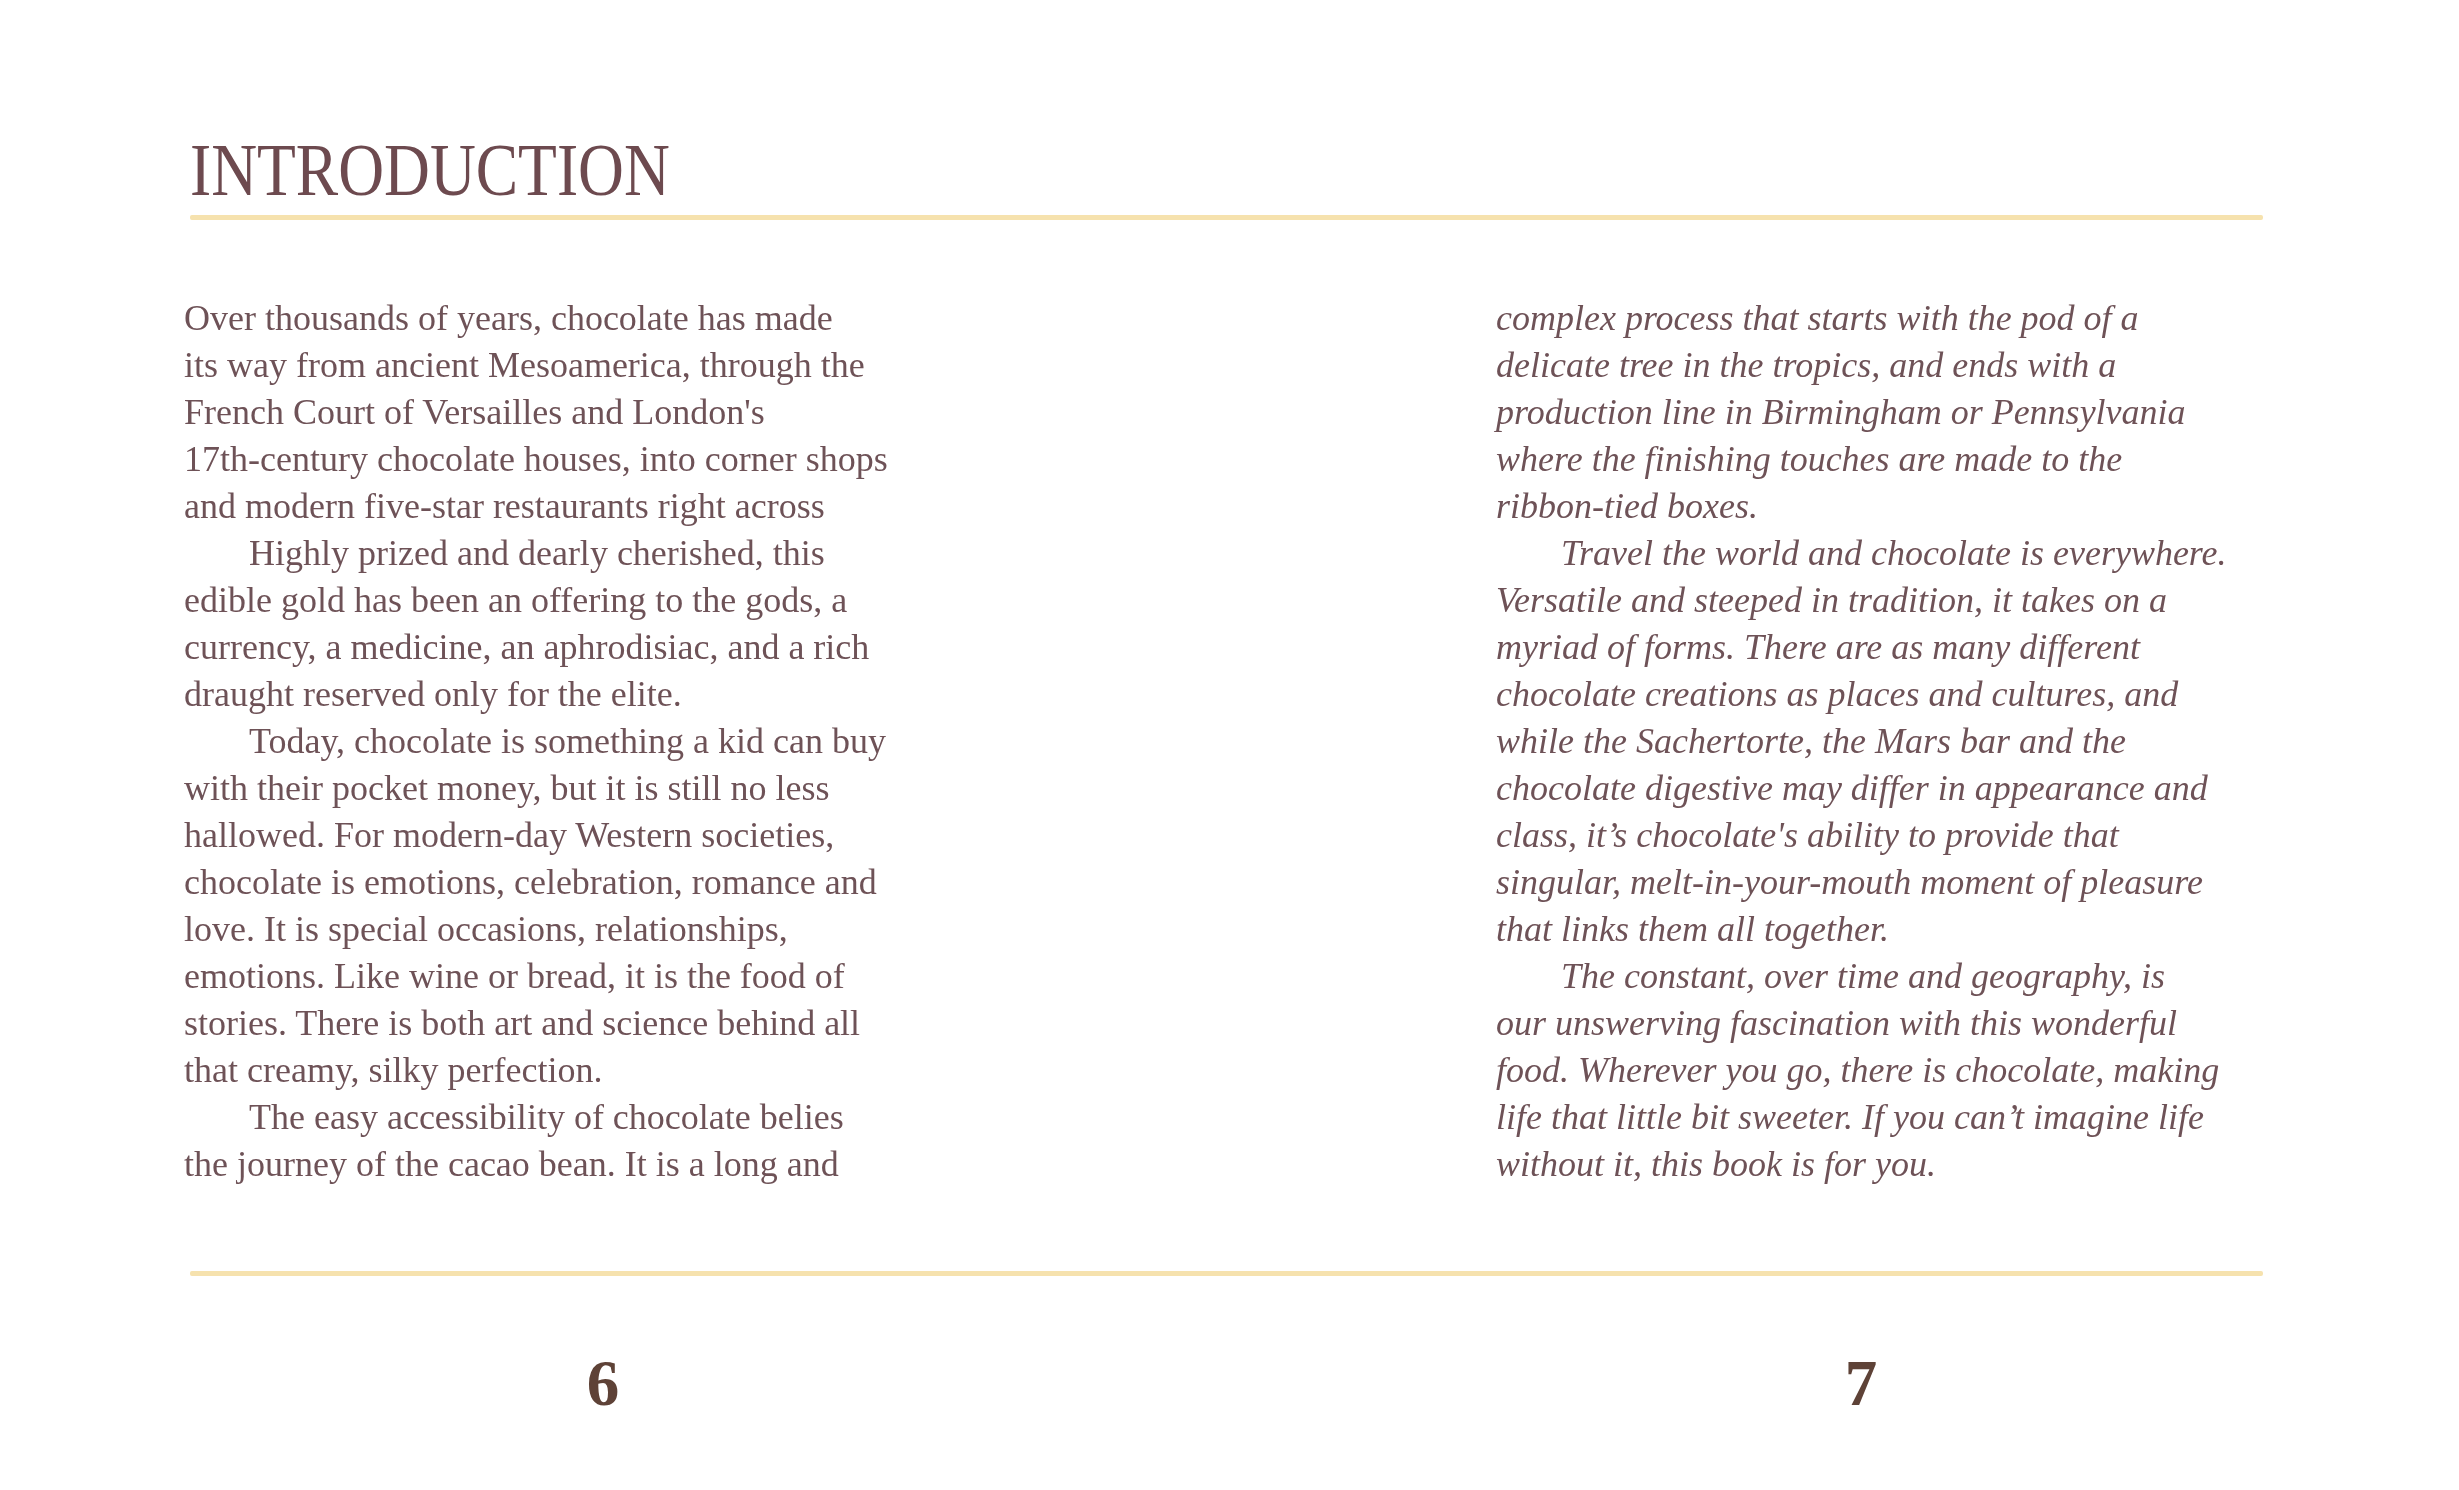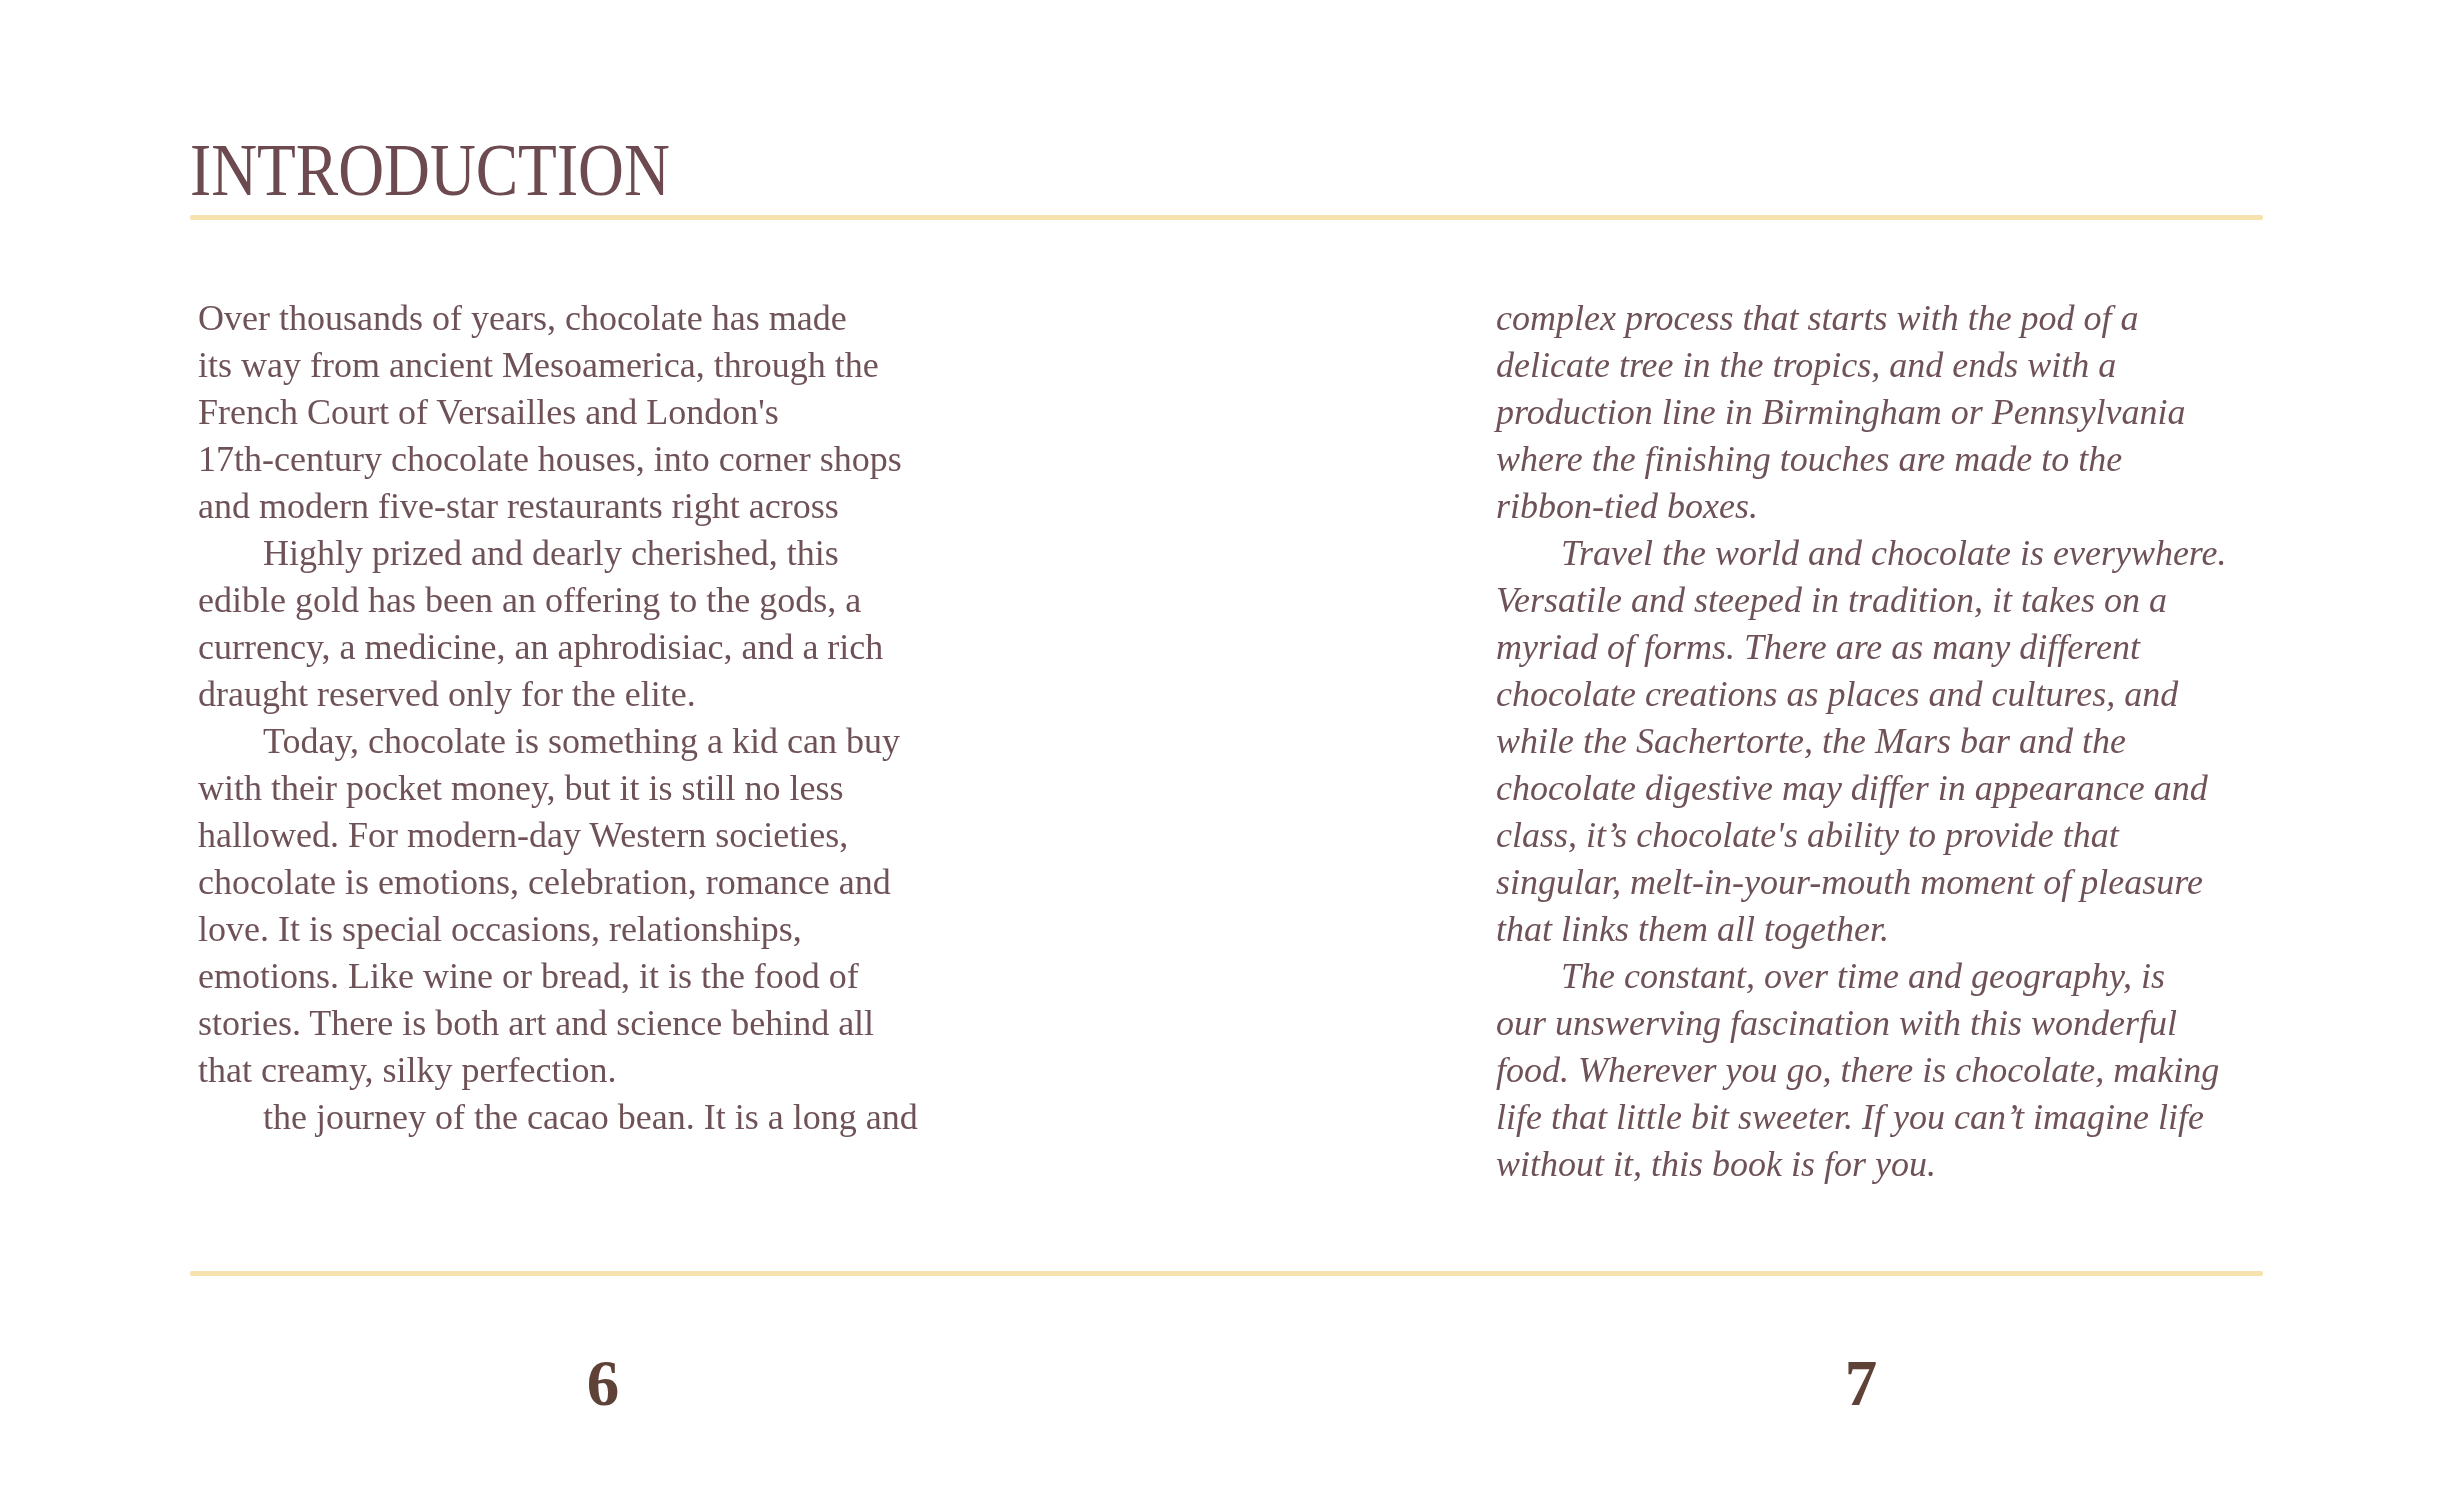--- a/index.html
+++ b/index.html
@@ -40,21 +40,21 @@
   .rule.top{top:215px;}
   .rule.bottom{top:1271px;}
   .col{
     position:absolute;
     top:295px;
     width:826px;
     font-size:36px;
     line-height:47px;
     color:var(--body-text);
   }
-  .col.left{left:198px;}
+  .col.left{left:184px;}
   .col.right{left:1496px;font-style:italic;}
   .line{white-space:pre;}
   .para.indent .line:first-child{padding-left:65px;}
   .page-number{
     position:absolute;
     top:1351px;
     width:826px;
     text-align:center;
     font-size:65px;
     font-weight:bold;
@@ -89,20 +89,21 @@
         <div class="line">Today, chocolate is something a kid can buy</div>
         <div class="line">with their pocket money, but it is still no less</div>
         <div class="line">hallowed. For modern-day Western societies,</div>
         <div class="line">chocolate is emotions, celebration, romance and</div>
         <div class="line">love. It is special occasions, relationships,</div>
         <div class="line">emotions. Like wine or bread, it is the food of</div>
         <div class="line">stories. There is both art and science behind all</div>
         <div class="line">that creamy, silky perfection.</div>
       </div>
       <div class="para indent">
+        <div class="line">The easy accessibility of chocolate belies</div>
         <div class="line">the journey of the cacao bean. It is a long and</div>
       </div>
     </section>
   <section class="col right">
       <div class="para">
         <div class="line">complex process that starts with the pod of a</div>
         <div class="line">delicate tree in the tropics, and ends with a</div>
         <div class="line">production line in Birmingham or Pennsylvania</div>
         <div class="line">where the finishing touches are made to the</div>
         <div class="line">ribbon-tied boxes.</div>

